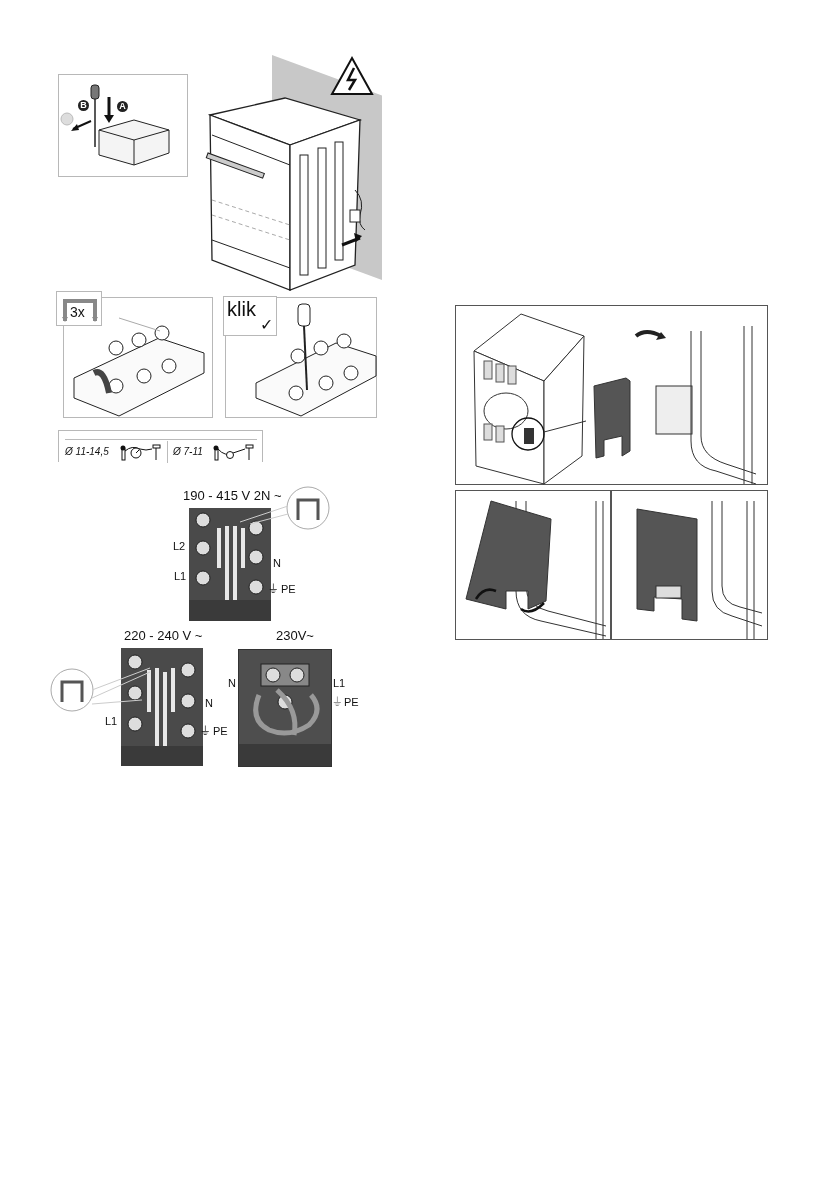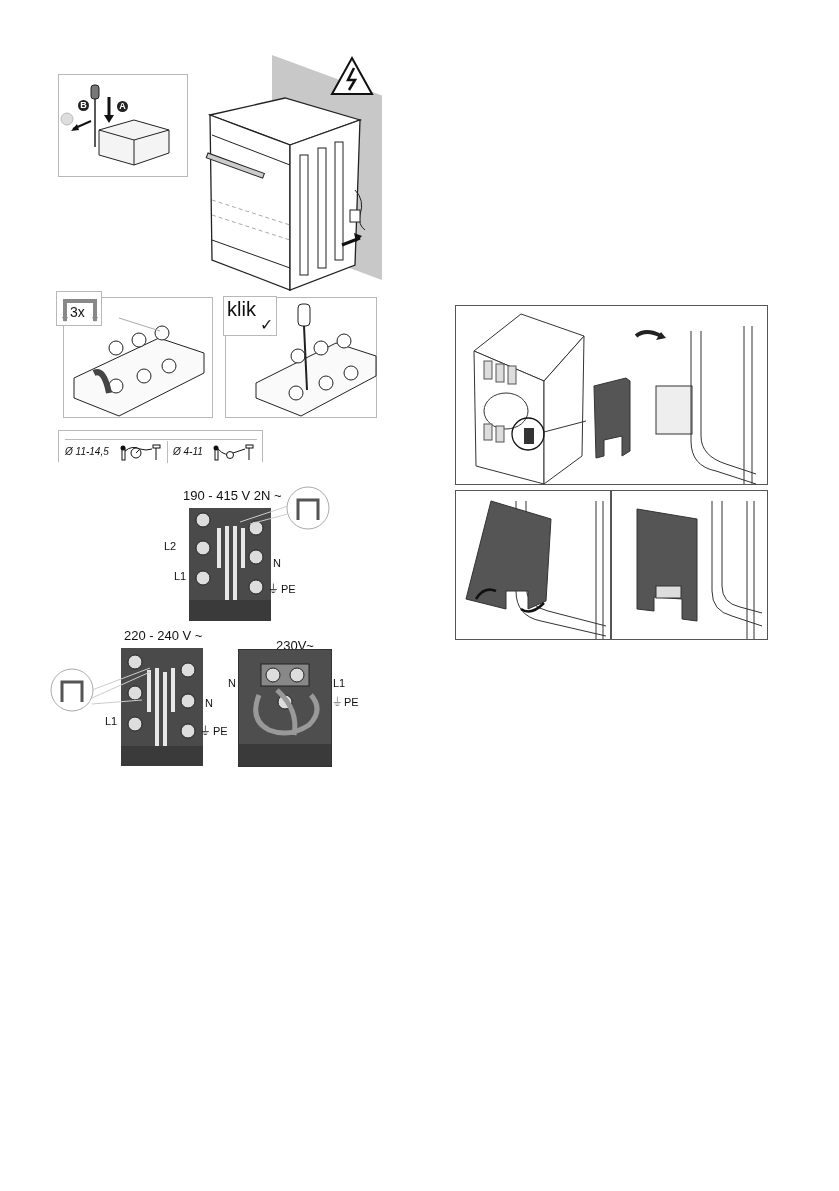--- a/index.html
+++ b/index.html
@@ -108,21 +108,21 @@
         <rect x="2" y="6" width="3" height="11" fill="none" stroke="#111"></rect>
       <path d="M5 8 Q12 2 20 6 Q26 8 32 6" fill="none" stroke="#111"></path>
       <circle cx="16" cy="10" r="5" fill="#fff" stroke="#111"></circle>
         <line x1="16" y1="10" x2="19" y2="7" stroke="#111"></line>
       <rect x="33" y="2" width="7" height="3" fill="#fff" stroke="#111"></rect>
         <line x1="36" y1="5" x2="36" y2="17" stroke="#111"></line>
     </svg>
   </div>
   <div class="abs" style="left:108px;top:10px;width:1px;height:22px;background:#bbb;"></div>
   <div class="abs" style="left:114px;top:12px;width:90px;height:18px;">
-    <span class="label" style="left:0;top:3px;font-size:10px;">Ø 4-11</span>
+    <span class="label" style="left:0;top:3px;font-size:10px;">Ø 7-11</span>
     <svg style="left:40px;top:0;" width="42" height="18" viewBox="0 0 42 18">
       <circle cx="3" cy="5" r="2.5" fill="#111"></circle>
         <rect x="2" y="6" width="3" height="11" fill="none" stroke="#111"></rect>
       <path d="M5 6 Q12 14 20 10 Q26 8 32 6" fill="none" stroke="#111"></path>
       <circle cx="17" cy="12" r="3.5" fill="#fff" stroke="#111"></circle>
       <rect x="33" y="2" width="7" height="3" fill="#fff" stroke="#111"></rect>
         <line x1="36" y1="5" x2="36" y2="17" stroke="#111"></line>
     </svg>
   </div>
 </div>
@@ -136,21 +136,21 @@
         <circle cx="14" cy="70" r="7"></circle>
         <circle cx="67" cy="20" r="7"></circle>
         <circle cx="67" cy="49" r="7"></circle>
         <circle cx="67" cy="79" r="7"></circle>
         <circle cx="67" cy="102" r="6"></circle>
       </g>
     <path d="M30 20 L30 60 M38 18 L38 100 M46 18 L46 100 M54 20 L54 60" stroke="#e8e8e8" stroke-width="4" fill="none"></path>
     <rect x="0" y="92" width="82" height="21" fill="#3a3a3a"></rect>
   </svg>
 </div>
-<span class="label" style="left:164px;top:540px;font-size:11px;">L2</span>
+<span class="label" style="left:173px;top:540px;font-size:11px;">L2</span>
 <span class="label" style="left:174px;top:570px;font-size:11px;">L1</span>
 <span class="label" style="left:273px;top:557px;font-size:11px;">N</span>
 <span class="label" style="left:269px;top:582px;font-size:12px;">⏚</span>
 <span class="label" style="left:281px;top:583px;font-size:11px;">PE</span>
 <svg style="left:286px;top:486px;" width="44" height="44" viewBox="0 0 44 44">
   <circle cx="22" cy="22" r="21" fill="#fff" stroke="#aaa"></circle>
   <path d="M12 34 L12 14 L32 14 L32 34" fill="none" stroke="#555" stroke-width="3"></path>
 </svg>
 <svg style="left:240px;top:500px;" width="50" height="30" viewBox="0 0 50 30">
   <line x1="0" y1="22" x2="48" y2="6" stroke="#ccc"></line>
@@ -180,21 +180,21 @@
 <svg style="left:92px;top:668px;" width="60" height="40" viewBox="0 0 60 40">
   <line x1="0" y1="22" x2="58" y2="0" stroke="#ccc"></line>
     <line x1="0" y1="30" x2="58" y2="4" stroke="#ccc"></line>
     <line x1="0" y1="36" x2="50" y2="32" stroke="#ccc"></line>
 </svg>
 <span class="label" style="left:105px;top:715px;font-size:11px;">L1</span>
 <span class="label" style="left:205px;top:697px;font-size:11px;">N</span>
 <span class="label" style="left:201px;top:724px;font-size:12px;">⏚</span>
 <span class="label" style="left:213px;top:725px;font-size:11px;">PE</span>
 
-<span class="label" style="left:276px;top:628px;font-size:13px;margin-top:10px;">230V~</span>
+<span class="label" style="left:276px;top:628px;font-size:13px;">230V~</span>
 <div class="abs" style="left:238px;top:649px;width:92px;height:116px;background:#4e4e4e;border:1px solid #333;">
   <svg style="left:0;top:0;" width="92" height="116" viewBox="0 0 92 116">
     <rect x="22" y="14" width="48" height="22" fill="#888" stroke="#222"></rect>
     <g fill="#ddd" stroke="#222">
         <circle cx="34" cy="25" r="7"></circle>
         <circle cx="58" cy="25" r="7"></circle>
         <circle cx="46" cy="52" r="7"></circle>
         <circle cx="74" cy="102" r="6"></circle>
       </g>
     <path d="M20 45 Q10 70 30 80 Q50 88 70 75 Q85 60 72 45" fill="none" stroke="#999" stroke-width="5"></path>

